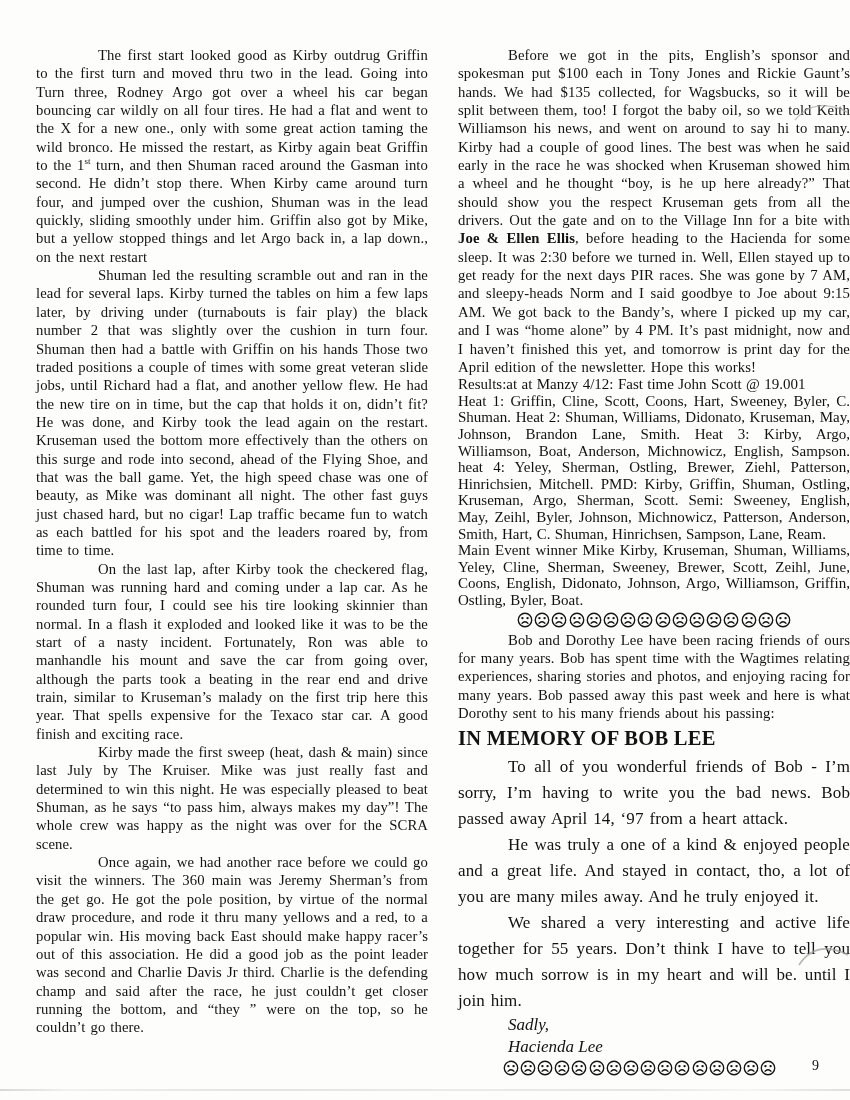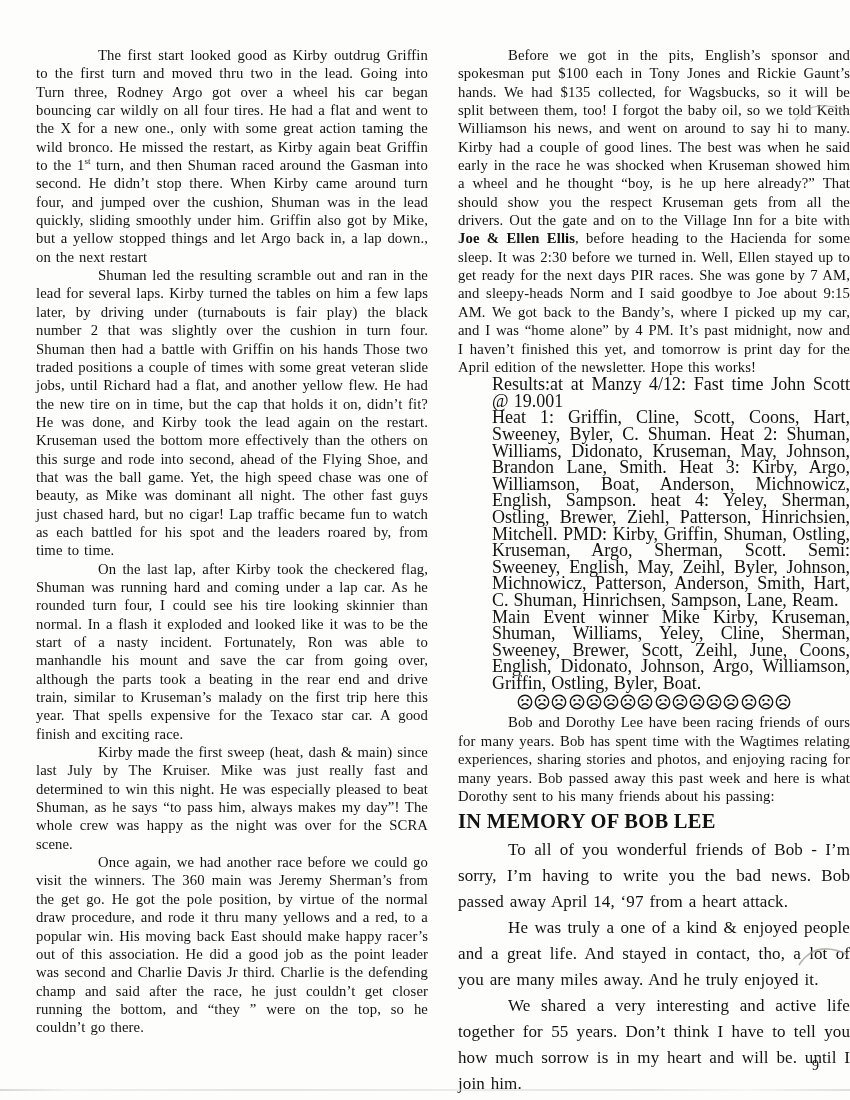--- a/index.html
+++ b/index.html
@@ -19,26 +19,25 @@
     font-size:14.7px;
     line-height:18.35px;
     text-align:justify;
     text-indent:62px;
     letter-spacing:.1px;
     word-spacing:1.2px;
   }
   .col-right p{text-indent:50px;}
   .col p sup{font-size:9px;line-height:0;}
   .results p{
-    font-size:18px;
+    font-size:15px;
     line-height:16.6px;
     text-indent:0;
     word-spacing:.6px;
     letter-spacing:0;
-    margin-left:34px;
   }
   .faces-row{
     display:flex;
     align-items:center;
     height:20px;
     margin:1px 0 1px 0;
   }
   .faces-row.centered{justify-content:center;}
   .faces-row.indented{padding-left:44px;}
   .faces-row svg{display:block;margin:0 .6px;}
@@ -209,21 +208,21 @@
 </div>
 
     <p>Bob and Dorothy Lee have been racing friends of ours for many years. Bob has spent time with the Wagtimes relating experiences, sharing stories and photos, and enjoying racing for many years. Bob passed away this past week and here is what Dorothy sent to his many friends about his passing:</p>
 
     <div class="memorial">
       <div class="memorial-heading">IN MEMORY OF BOB LEE</div>
       <p>To all of you wonderful friends of Bob - I’m sorry, I’m having to write you the bad news. Bob passed away April 14, ‘97 from a heart attack.</p>
       <p>He was truly a one of a kind &amp; enjoyed people and a great life. And stayed in contact, tho, a lot of you are many miles away. And he truly enjoyed it.</p>
       <p>We shared a very interesting and active life together for 55 years. Don’t think I have to tell you how much sorrow is in my heart and will be. until I join him.</p>
       <div class="signature">Sadly,</div>
-      <div class="signature">Dorothy Lee</div>
+      <div class="signature">Hacienda Lee</div>
     </div>
 
     <div class="faces-row indented">
   <svg width="16" height="16" viewBox="0 0 20 20">
     <circle cx="10" cy="10" r="8.4" fill="none" stroke="#141414" stroke-width="1.7"></circle>
     <circle cx="6.8" cy="7.6" r="1.5" fill="#141414"></circle>
     <circle cx="13.2" cy="7.6" r="1.5" fill="#141414"></circle>
     <path d="M5.8 14.6 Q10 9.8 14.2 14.6" fill="none" stroke="#141414" stroke-width="1.6"></path>
   </svg>
 

